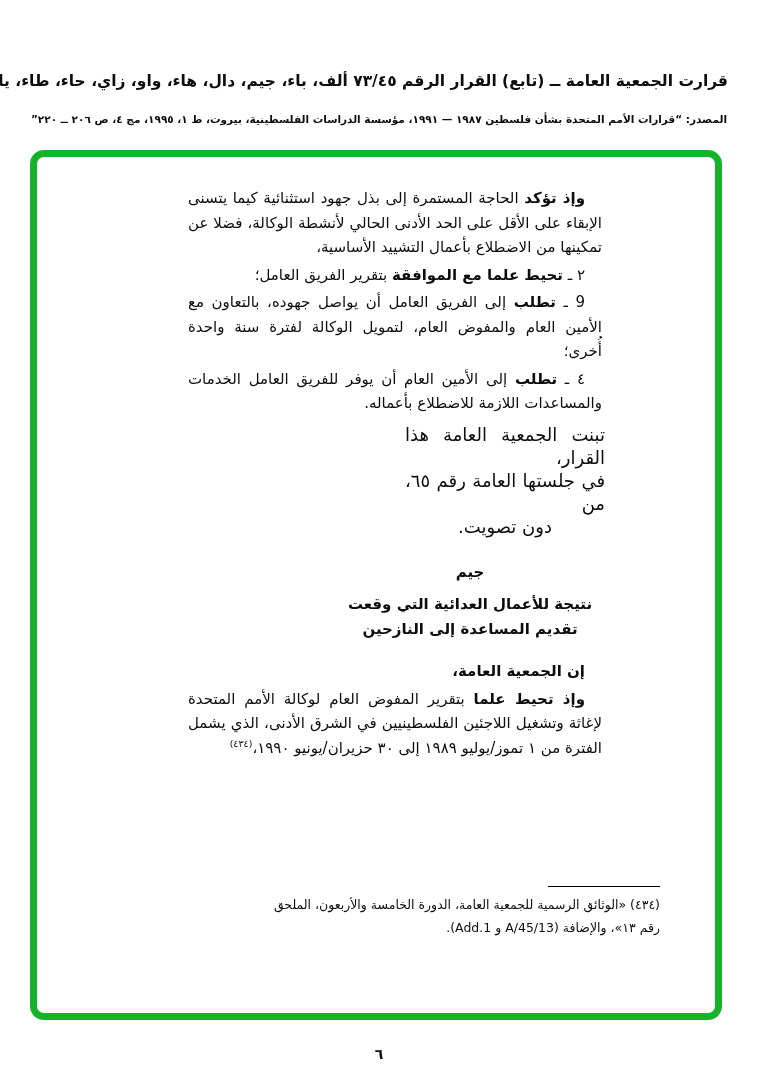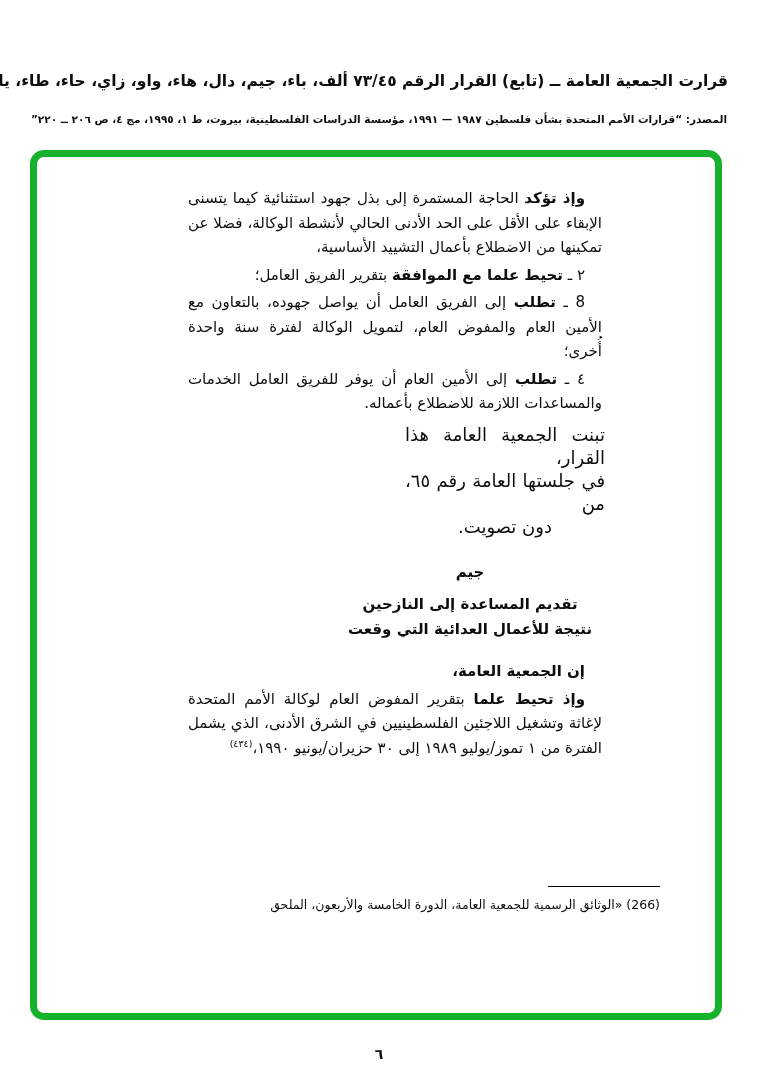--- a/index.html
+++ b/index.html
@@ -70,44 +70,45 @@
 
   <div class="frame" style="border-color: rgb(23, 178, 43);"></div>
 
   <div class="content">
 
     <p class="para"><b>وإذ تؤكد</b><span> الحاجة المستمرة إلى بذل جهود استثنائية كيما يتسنى الإبقاء على الأقل على الحد الأدنى الحالي لأنشطة الوكالة، فضلا عن تمكينها من الاضطلاع بأعمال التشييد الأساسية،</span></p>
 
 
     <p class="para"><span>٢ ـ </span><b>تحيط علما مع الموافقة</b><span> بتقرير الفريق العامل؛</span></p>
 
-    <p class="para"><span>8 ـ </span><b>تطلب</b><span> إلى الفريق العامل أن يواصل جهوده، بالتعاون مع الأمين العام والمفوض العام، لتمويل الوكالة لفترة سنة واحدة أُخرى؛</span></p>
+    <p class="para"><span>9 ـ </span><b>تطلب</b><span> إلى الفريق العامل أن يواصل جهوده، بالتعاون مع الأمين العام والمفوض العام، لتمويل الوكالة لفترة سنة واحدة أُخرى؛</span></p>
 
     <p class="para"><span>٤ ـ </span><b>تطلب</b><span> إلى الأمين العام أن يوفر للفريق العامل الخدمات والمساعدات اللازمة للاضطلاع بأعماله.</span></p>
 
     <div class="adoption">
       <div class="ad-line">تبنت الجمعية العامة هذا القرار،</div>
       <div class="ad-line">في جلستها العامة رقم ٦٥، من</div>
       <div class="ad-line ad-last">دون تصويت.</div>
     </div>
 
     <div class="sec-letter">جيم</div>
 
     <div class="sec-title">
+      <div>نتيجة للأعمال العدائية التي وقعت</div>
       <div>تقديم المساعدة إلى النازحين</div>
-      <div>نتيجة للأعمال العدائية التي وقعت</div>
     </div>
 
     <p class="para opening"><b>إن الجمعية العامة،</b></p>
 
 
     <p class="para"><b>وإذ تحيط علما</b><span> بتقرير المفوض العام لوكالة الأمم المتحدة لإغاثة وتشغيل اللاجئين الفلسطينيين في الشرق الأدنى، الذي يشمل الفترة من ١ تموز/يوليو ١٩٨٩ إلى ٣٠ حزيران/يونيو ١٩٩٠،</span><sup class="fnref">(٤٣٤)</sup></p>
 
   </div>
 
   <div class="footnote">
     <hr class="fn-rule">
-    <div class="fn-line">(266) «الوثائق الرسمية للجمعية العامة، الدورة الخامسة والأربعون، الملحق</div>
+    <div class="fn-line">(٤٣٤) «الوثائق الرسمية للجمعية العامة، الدورة الخامسة والأربعون، الملحق</div>
+    <div class="fn-line">رقم ١٣»، والإضافة (A/45/13 و Add.1).</div>
   </div>
 
   <div class="pagenum">٦</div>
 
 </div>
 
 </body></html>

